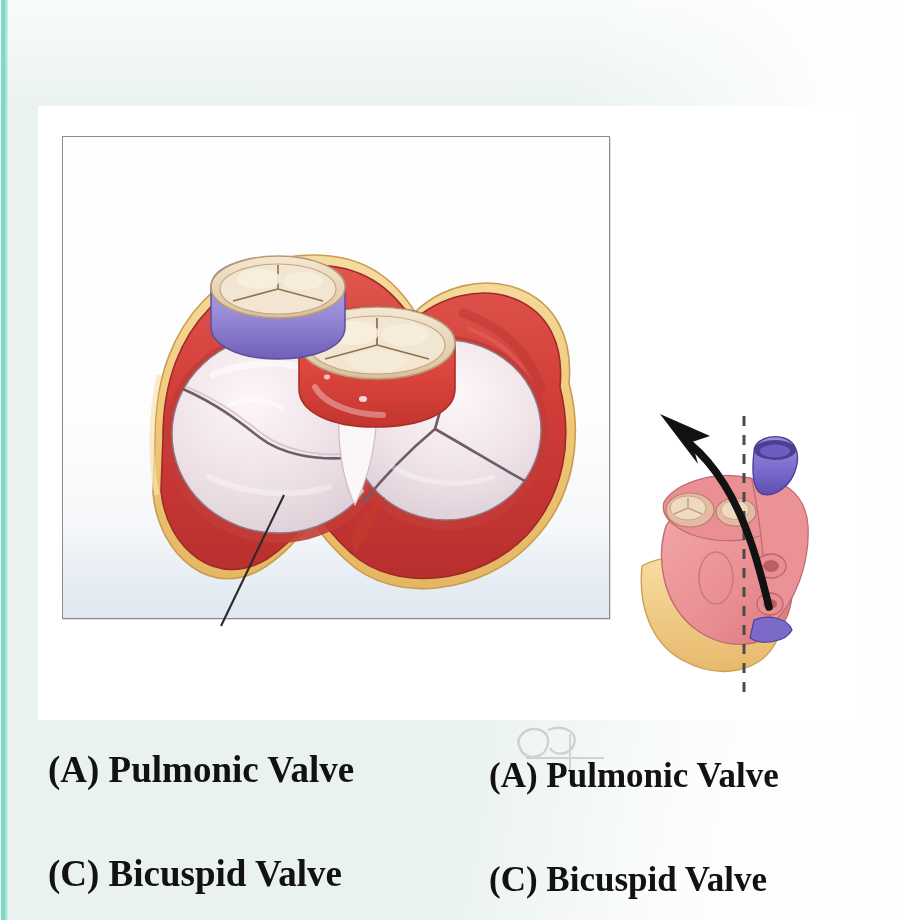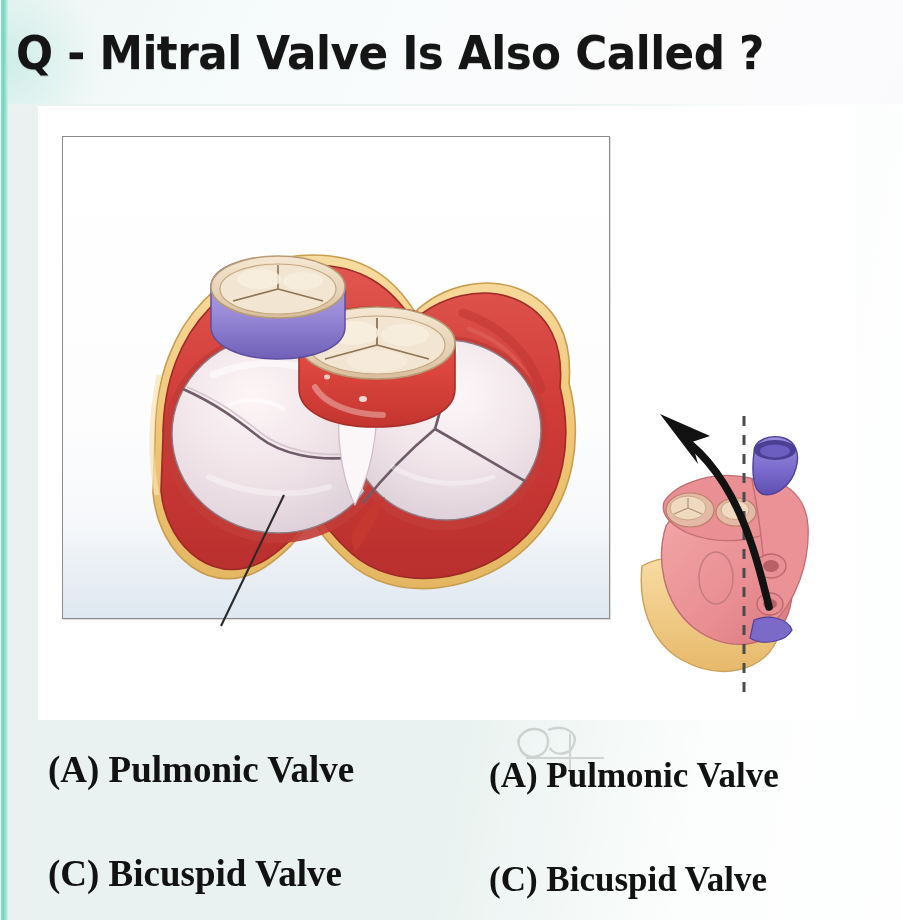--- a/index.html
+++ b/index.html
@@ -96,23 +96,20 @@
   .o-b2{left:489px;top:140px;}
 </style>
 </head>
 <body>
 
 <div id="root">
 
   <div class="bg-wash"></div>
   <div class="edge-stripe"></div>
 
-  <div class="title-band">
-    <div class="title-text">Q - Mitral Valve Is Also Called ?</div>
-  </div>
 
   <div class="card">
 
     <div class="frame">
       <div class="sky"></div>
 
       <svg class="valve-svg" width="546" height="481" viewBox="0 0 546 481">
         <defs>
           <radialGradient id="leafL" cx="38%" cy="32%" r="72%">
             <stop offset="0%" stop-color="#fdf6f7"></stop>

